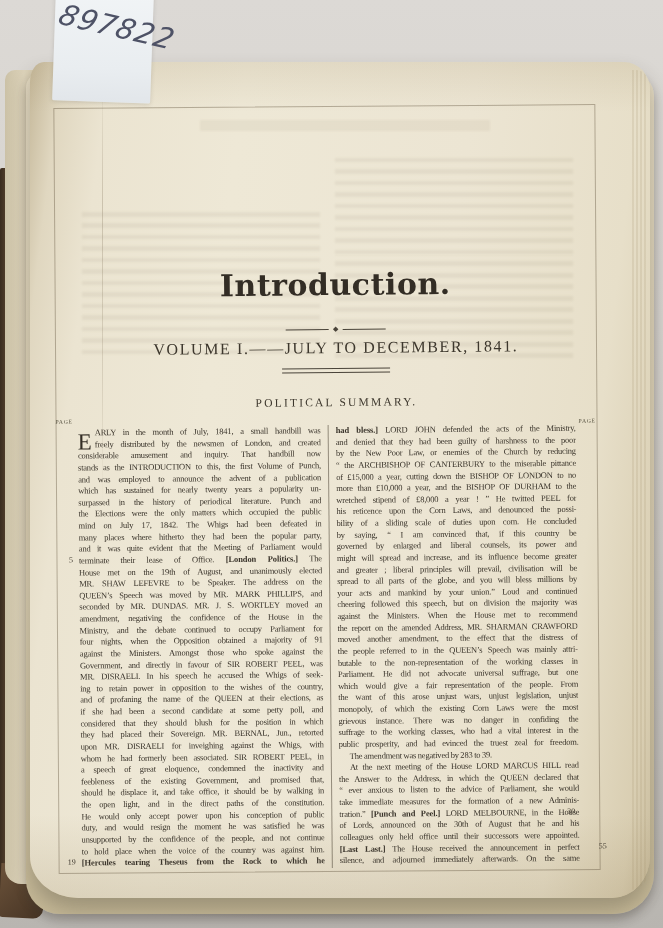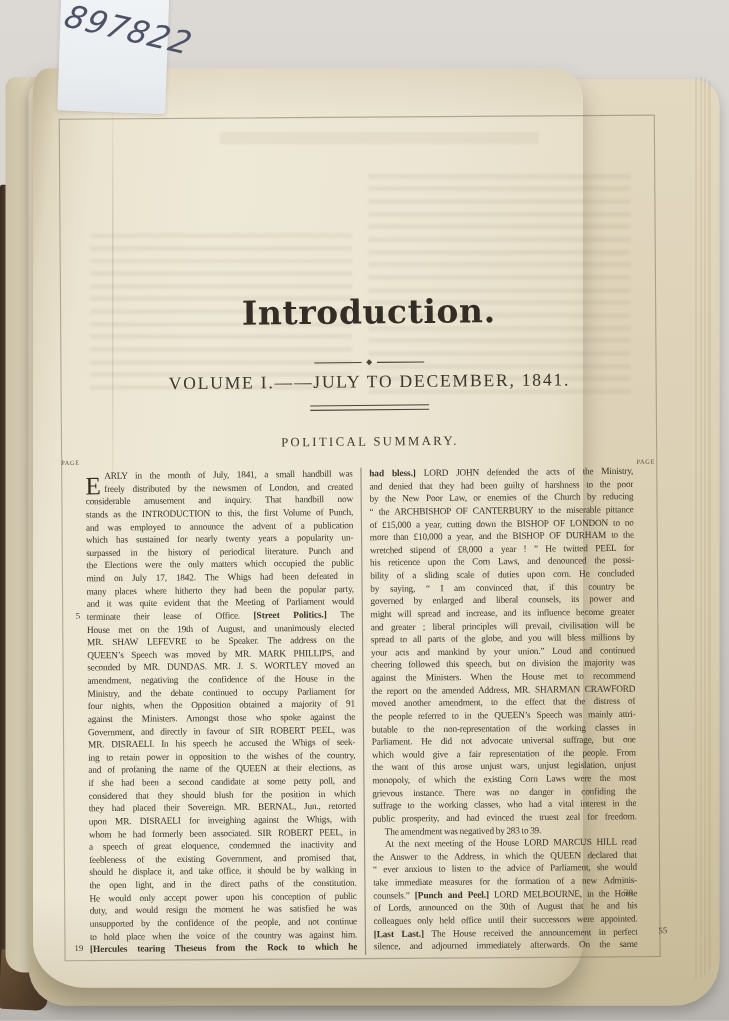--- a/index.html
+++ b/index.html
@@ -41,21 +41,21 @@
     position:absolute;left:18px;top:890px;width:630px;height:30px;
     background:radial-gradient(ellipse at 50% 20%,rgba(50,45,38,.38),rgba(50,45,38,0) 70%);
   }
   .under-pages{
     position:absolute;left:26px;top:72px;width:628px;height:842px;
     background:linear-gradient(180deg,#e3d9c1 0%,#d9cdb0 60%,#c6b997 100%);
     border-radius:16px 24px 40px 34px;
     box-shadow:0 6px 10px rgba(60,55,45,.28);
   }
   .main-page{
-    position:absolute;left:30px;top:62px;width:500px;height:836px;
+    position:absolute;left:30px;top:62px;width:620px;height:836px;
     border-radius:14px 26px 38px 48px / 20px 28px 42px 42px;
     background:
       linear-gradient(180deg,rgba(150,130,90,.14) 0%,rgba(150,130,90,0) 6%,rgba(150,130,90,0) 90%,rgba(150,130,90,.2) 100%),
       linear-gradient(97deg,#c5b89a 0%,#e0d7c0 4.5%,#ebe4d1 11%,#eee8d6 30%,#ece5d3 62%,#e7dfc9 85%,#d9ceb2 96%,#c8bb9c 100%);
     box-shadow:0 12px 20px rgba(60,55,45,.30);
   }
   .fore-edge{
     position:absolute;left:600px;top:8px;width:18px;height:820px;
     background:repeating-linear-gradient(90deg,rgba(160,142,105,.0) 0 2px,rgba(160,142,105,.25) 2px 4px);
     border-radius:0 20px 30px 0;opacity:.7;
@@ -169,21 +169,21 @@
           <div class="tline pad"><span>freely distributed by the newsmen of London, and created</span></div>
           <div class="tline"><span>considerable amusement and inquiry. That handbill now</span></div>
           <div class="tline"><span>stands as the INTRODUCTION to this, the first Volume of Punch,</span></div>
           <div class="tline"><span>and was employed to announce the advent of a publication</span></div>
           <div class="tline"><span>which has sustained for nearly twenty years a popularity un-</span></div>
           <div class="tline"><span>surpassed in the history of periodical literature. Punch and</span></div>
           <div class="tline"><span>the Elections were the only matters which occupied the public</span></div>
           <div class="tline"><span>mind on July 17, 1842. The Whigs had been defeated in</span></div>
           <div class="tline"><span>many places where hitherto they had been the popular party,</span></div>
           <div class="tline"><span>and it was quite evident that the Meeting of Parliament would</span></div>
-          <div class="tline"><span>terminate their lease of Office. </span><span class="b">[Street Politics.]</span><span> The</span></div>
+          <div class="tline"><span>terminate their lease of Office. </span><span class="b">[London Politics.]</span><span> The</span></div>
           <div class="tline"><span>House met on the 19th of August, and unanimously elected</span></div>
           <div class="tline"><span>MR. SHAW LEFEVRE to be Speaker. The address on the</span></div>
           <div class="tline"><span>QUEEN’s Speech was moved by MR. MARK PHILLIPS, and</span></div>
           <div class="tline"><span>seconded by MR. DUNDAS. MR. J. S. WORTLEY moved an</span></div>
           <div class="tline"><span>amendment, negativing the confidence of the House in the</span></div>
           <div class="tline"><span>Ministry, and the debate continued to occupy Parliament for</span></div>
           <div class="tline"><span>four nights, when the Opposition obtained a majority of 91</span></div>
           <div class="tline"><span>against the Ministers. Amongst those who spoke against the</span></div>
           <div class="tline"><span>Government, and directly in favour of SIR ROBERT PEEL, was</span></div>
           <div class="tline"><span>MR. DISRAELI. In his speech he accused the Whigs of seek-</span></div>
@@ -233,21 +233,21 @@
           <div class="tline"><span>the want of this arose unjust wars, unjust legislation, unjust</span></div>
           <div class="tline"><span>monopoly, of which the existing Corn Laws were the most</span></div>
           <div class="tline"><span>grievous instance. There was no danger in confiding the</span></div>
           <div class="tline"><span>suffrage to the working classes, who had a vital interest in the</span></div>
           <div class="tline"><span>public prosperity, and had evinced the truest zeal for freedom.</span></div>
           <div class="tline ind short"><span>The amendment was negatived by 283 to 39.</span></div>
           <div class="tline ind"><span>At the next meeting of the House LORD MARCUS HILL read</span></div>
           <div class="tline"><span>the Answer to the Address, in which the QUEEN declared that</span></div>
           <div class="tline"><span>“ ever anxious to listen to the advice of Parliament, she would</span></div>
           <div class="tline"><span>take immediate measures for the formation of a new Adminis-</span></div>
-          <div class="tline"><span>counsels.” </span><span class="b">[Punch and Peel.]</span><span> LORD MELBOURNE, in the House</span></div>
+          <div class="tline"><span>tration.” </span><span class="b">[Punch and Peel.]</span><span> LORD MELBOURNE, in the House</span></div>
           <div class="tline"><span>of Lords, announced on the 30th of August that he and his</span></div>
           <div class="tline"><span>colleagues only held office until their successors were appointed.</span></div>
           <div class="tline"><span class="b">[Last Last.]</span><span> The House received the announcement in perfect</span></div>
           <div class="tline"><span>silence, and adjourned immediately afterwards. On the same</span></div>
           <span class="mnum r" style="top: 383.79px;">30</span>
           <span class="mnum r" style="top: 418.68px; margin-left: 31px;">55</span>
         </div>
     </div>
   </div>
 </div>

